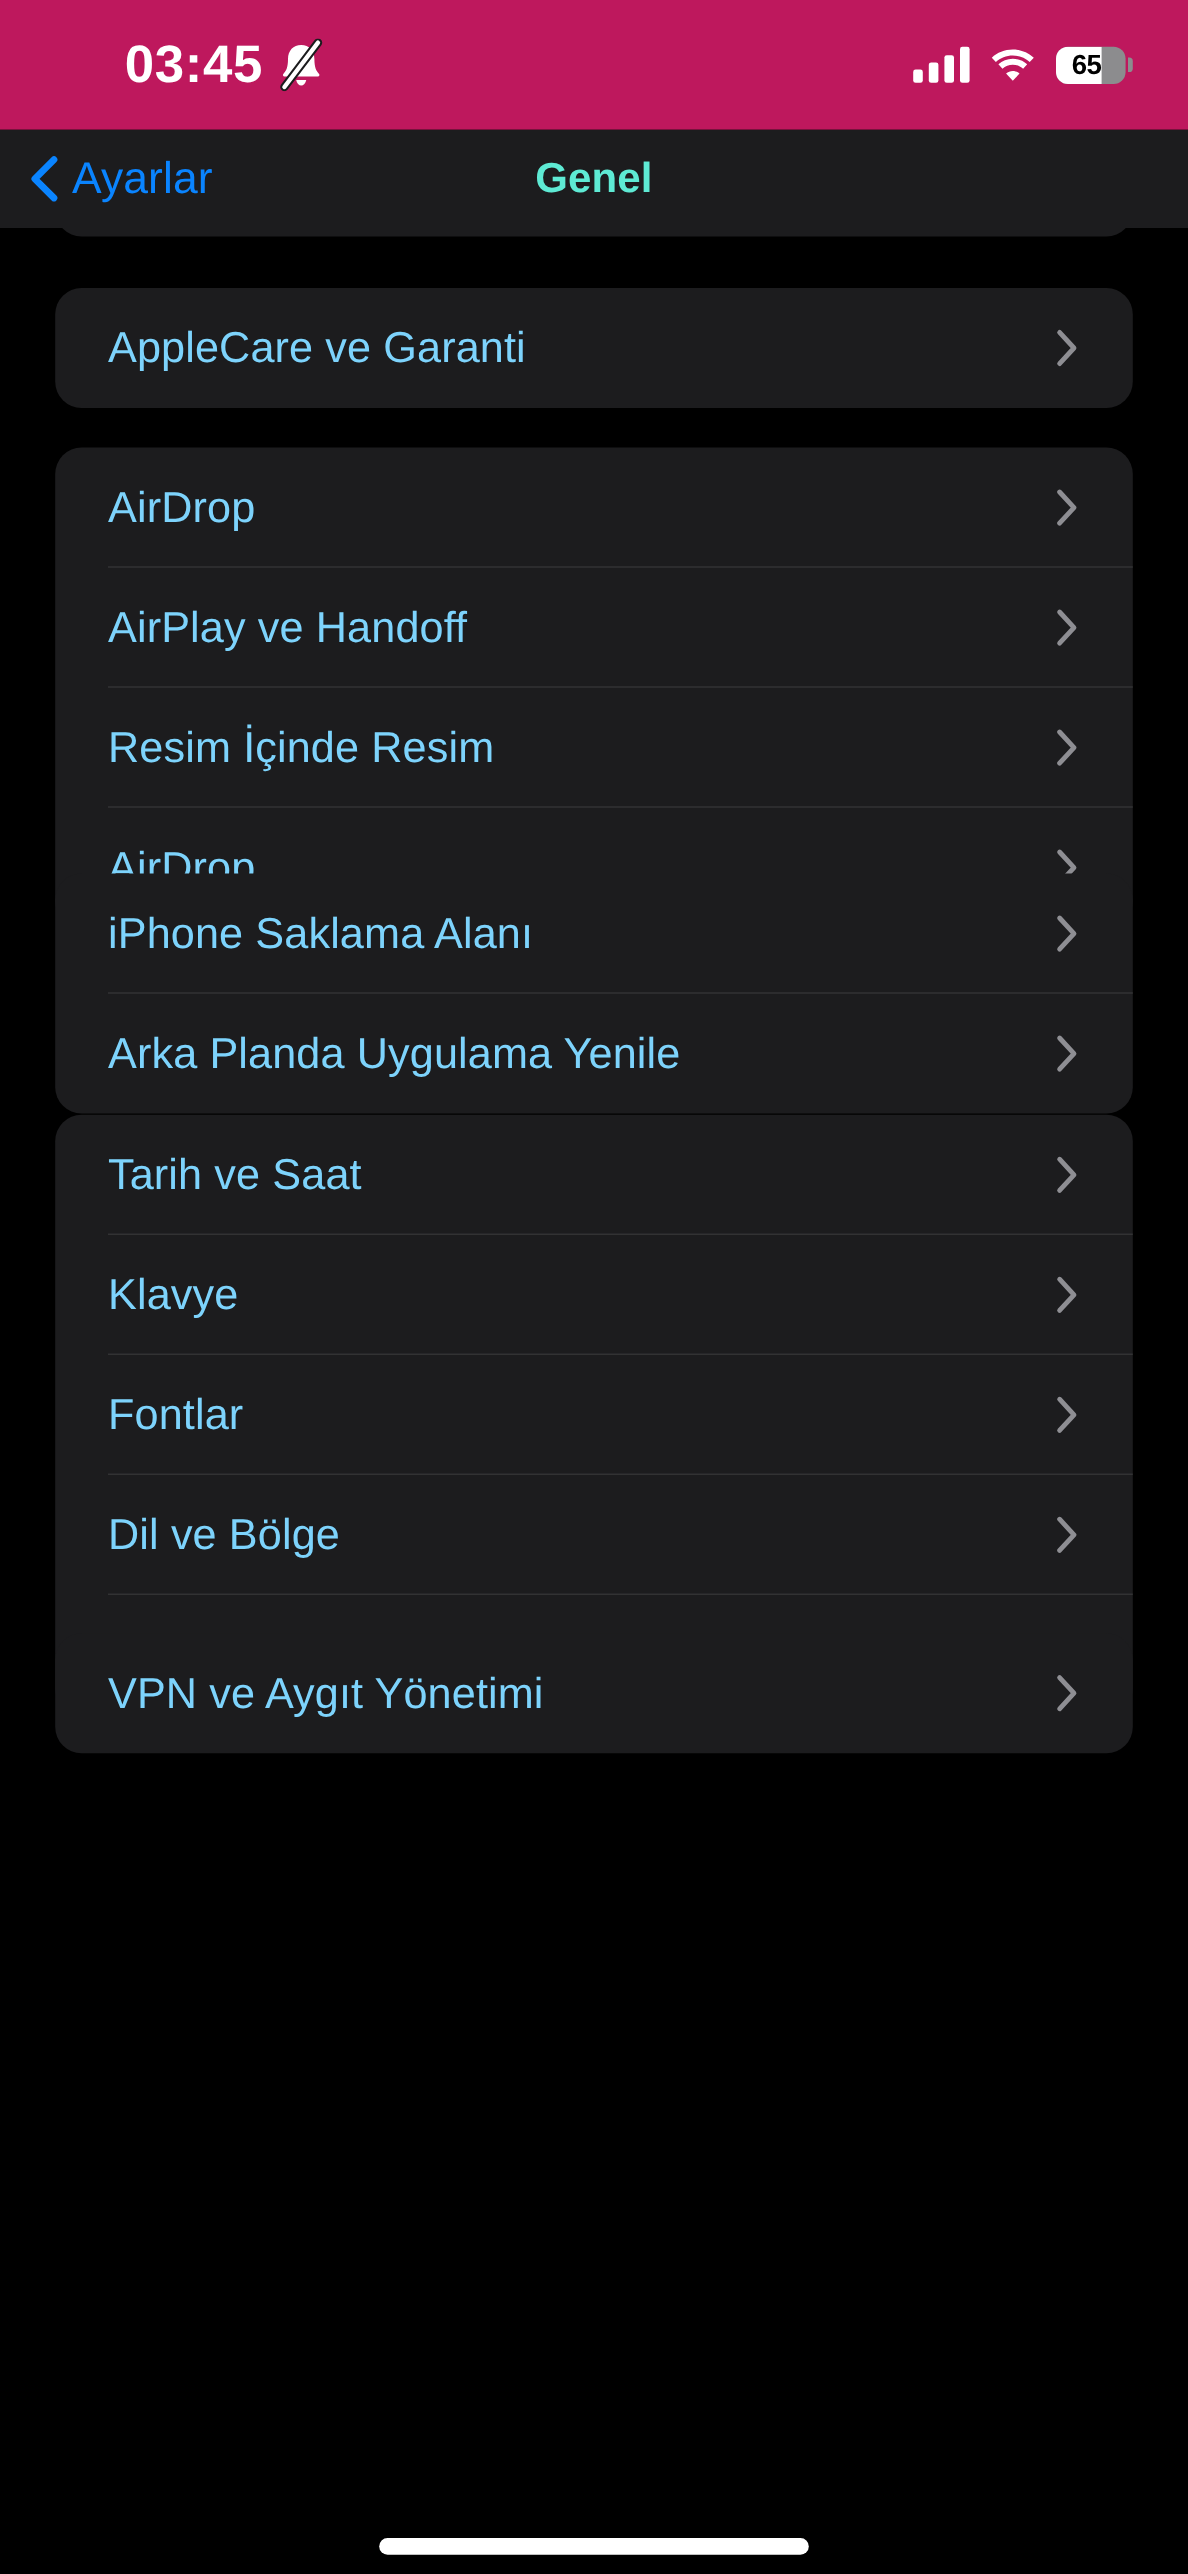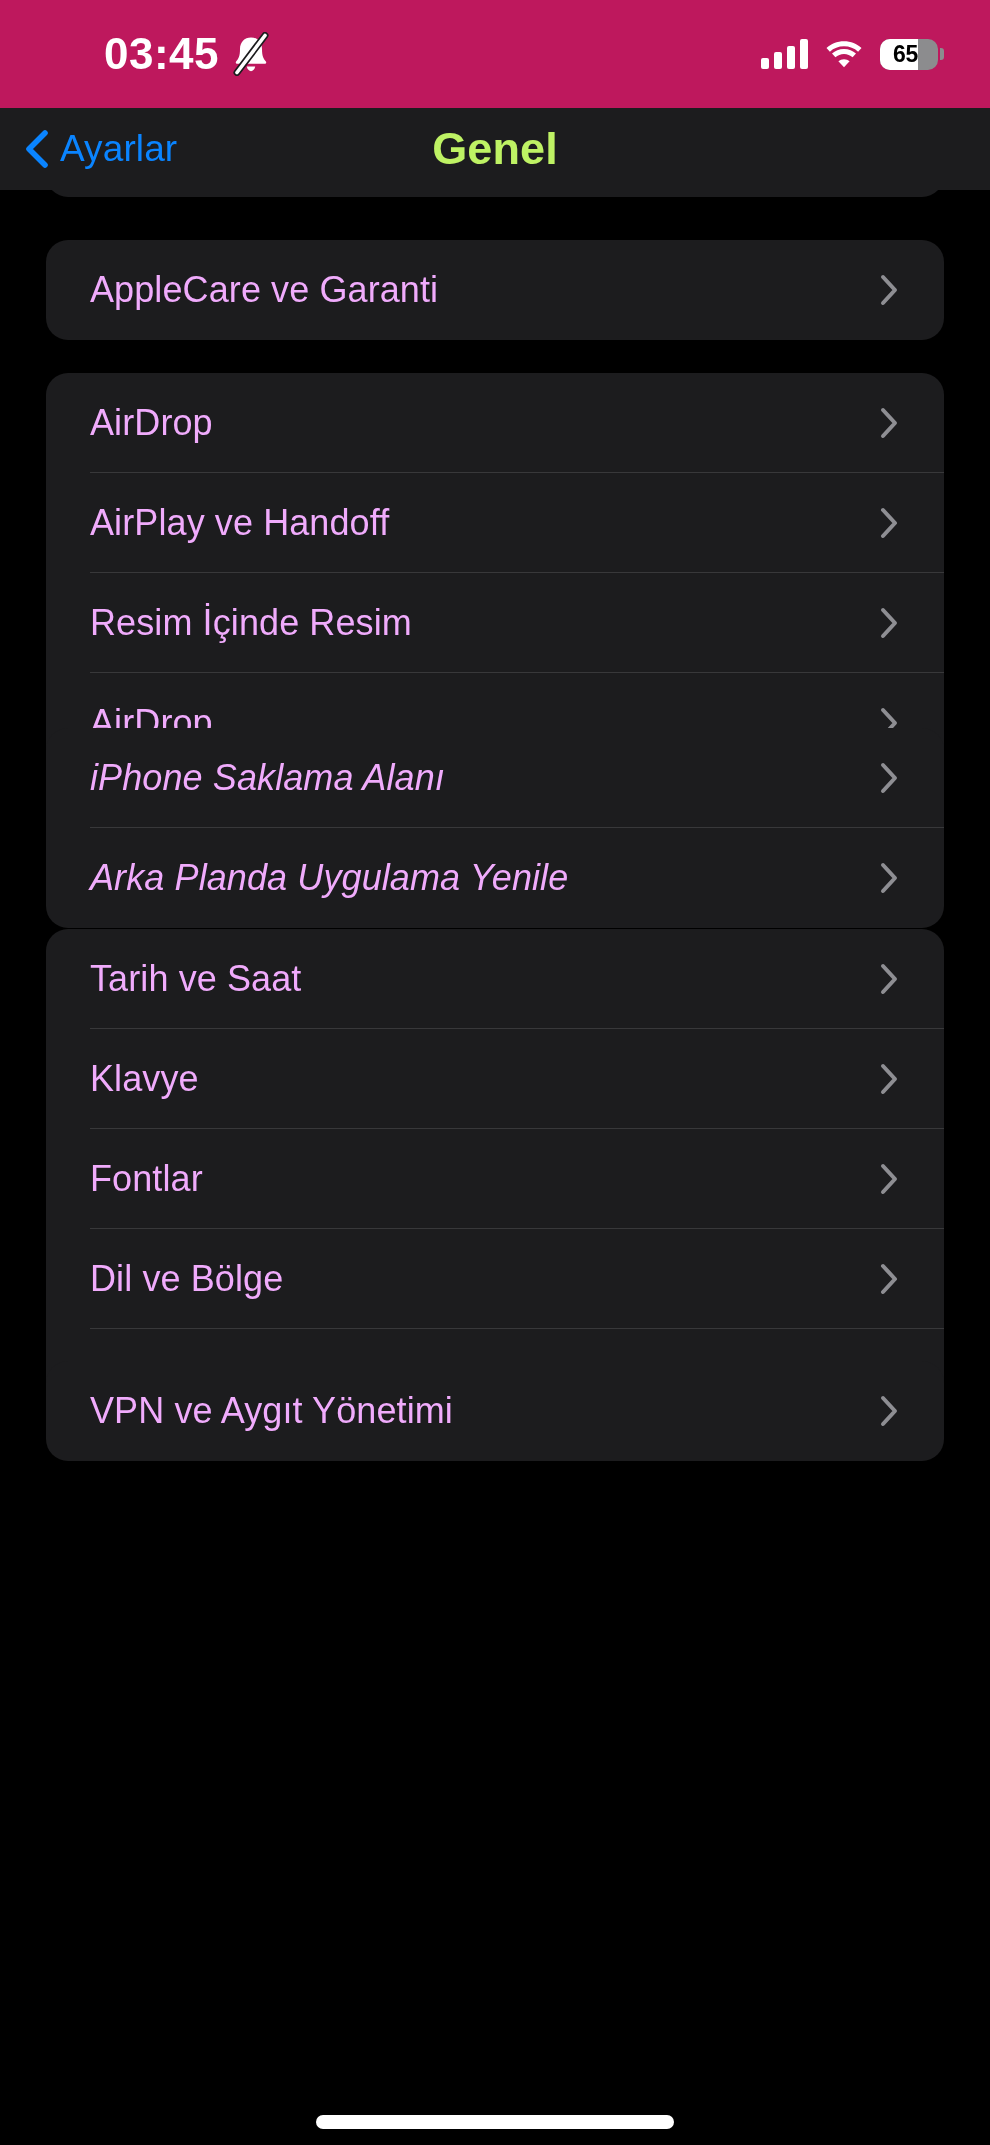--- a/index.html
+++ b/index.html
@@ -63,39 +63,39 @@
     position:absolute; left:24px; top:0; height:82px;
     display:flex; align-items:center; gap:10px; cursor:pointer;
   }
   .nav-chev { width:26px; height:40px; }
   .nav-back-label {
     font-size:37px; color:#0a84ff; line-height:40px; letter-spacing:0.1px;
   }
   .nav-title {
     position:absolute; left:0; right:0; top:0; height:82px;
     display:flex; align-items:center; justify-content:center;
-    font-size:45px; font-weight:700; color:#bef264; letter-spacing:0.1px;
+    font-size:35px; font-weight:700; color:#5eead4; letter-spacing:0.1px;
   }
 
   
   .content { position:absolute; top:0; left:0; width:990px; height:2145px; }
 
   .group {
     position:absolute; left:46px; width:898px;
     background:#1c1c1e;
     border-radius:22px;
   }
   .row {
     position:relative; height:100px;
     display:flex; align-items:center;
     padding:0 0 0 44px;
     cursor:pointer;
   }
   .row-label {
-    font-size:36px; color:#f0abfc; letter-spacing:0.1px; line-height:42px; flex:1;
+    font-size:36px; color:#7dd3fc; letter-spacing:0.1px; line-height:42px; flex:1;
   }
   .row-chev {
     width:18px; height:32px; margin-right:46px; flex:none;
   }
   .sep {
     position:absolute; left:44px; right:0; bottom:0; height:1px;
     background:#38383a;
   }
 
   
@@ -150,21 +150,21 @@
             </svg></span>
           <span class="sep"></span>
         </div>
         <div class="row">
           <span class="row-label">AirDrop</span>
           <span class="row-chev"><svg viewBox="0 0 18 32" width="18" height="32" aria-hidden="true">
               <polyline points="3,3 15,16 3,29" fill="none" stroke="#8e8e93" stroke-width="4" stroke-linecap="round" stroke-linejoin="round"></polyline>
             </svg></span>
         </div>
       </div>
-      <div class="group" style="top: 728px; font-style: italic;">
+      <div class="group" style="top: 728px;">
         <div class="row">
           <span class="row-label">iPhone Saklama Alanı</span>
           <span class="row-chev"><svg viewBox="0 0 18 32" width="18" height="32" aria-hidden="true">
               <polyline points="3,3 15,16 3,29" fill="none" stroke="#8e8e93" stroke-width="4" stroke-linecap="round" stroke-linejoin="round"></polyline>
             </svg></span>
           <span class="sep"></span>
         </div>
         <div class="row">
           <span class="row-label">Arka Planda Uygulama Yenile</span>
           <span class="row-chev"><svg viewBox="0 0 18 32" width="18" height="32" aria-hidden="true">

